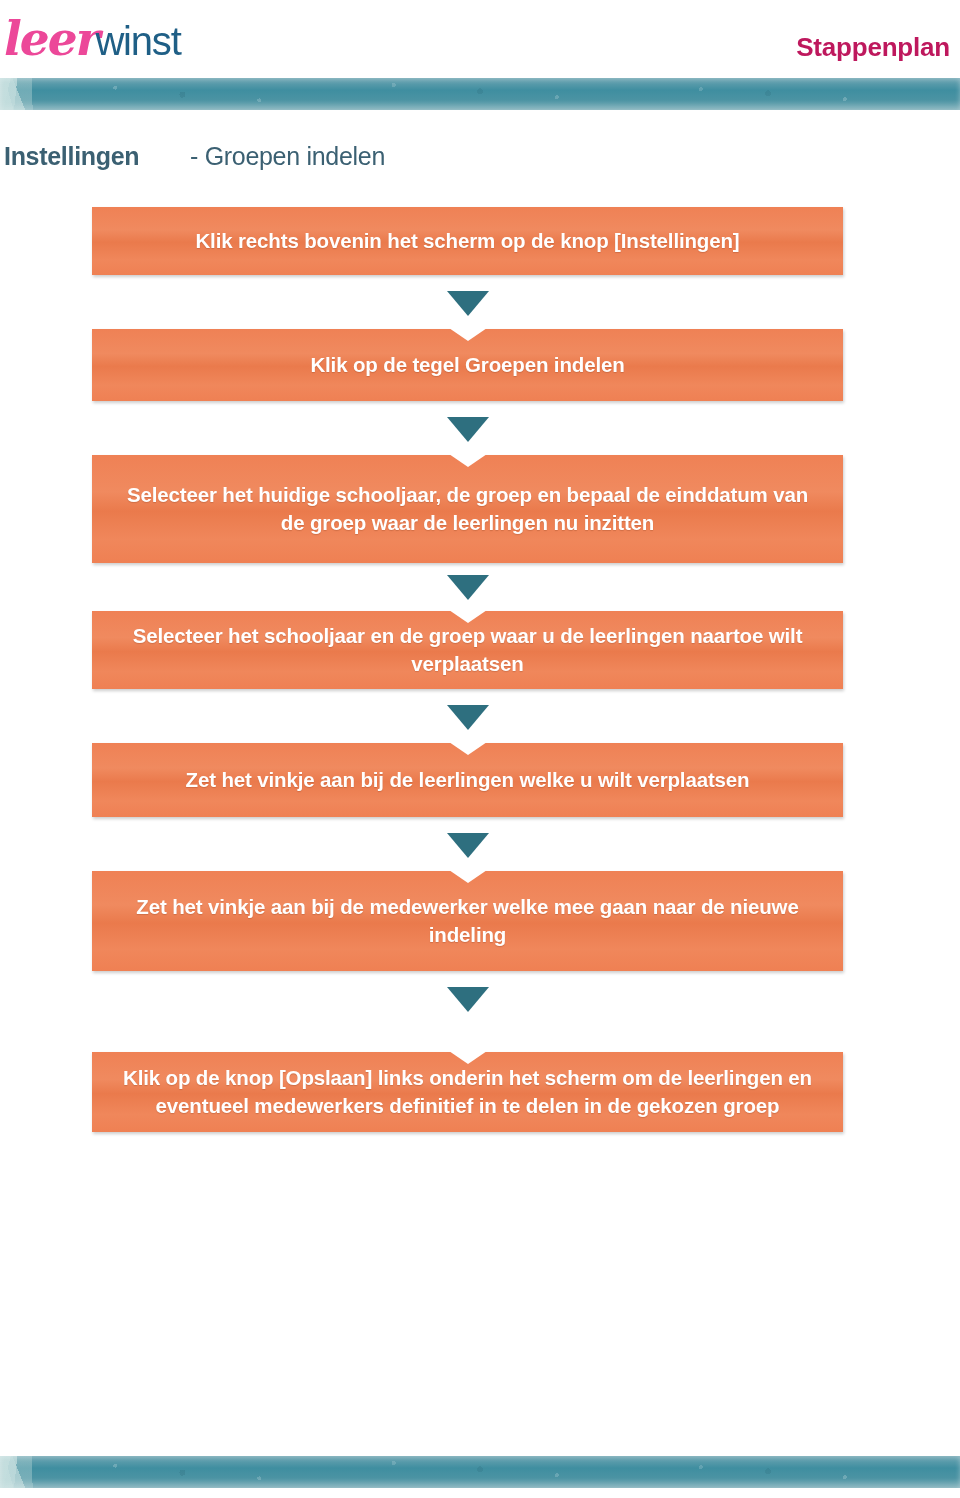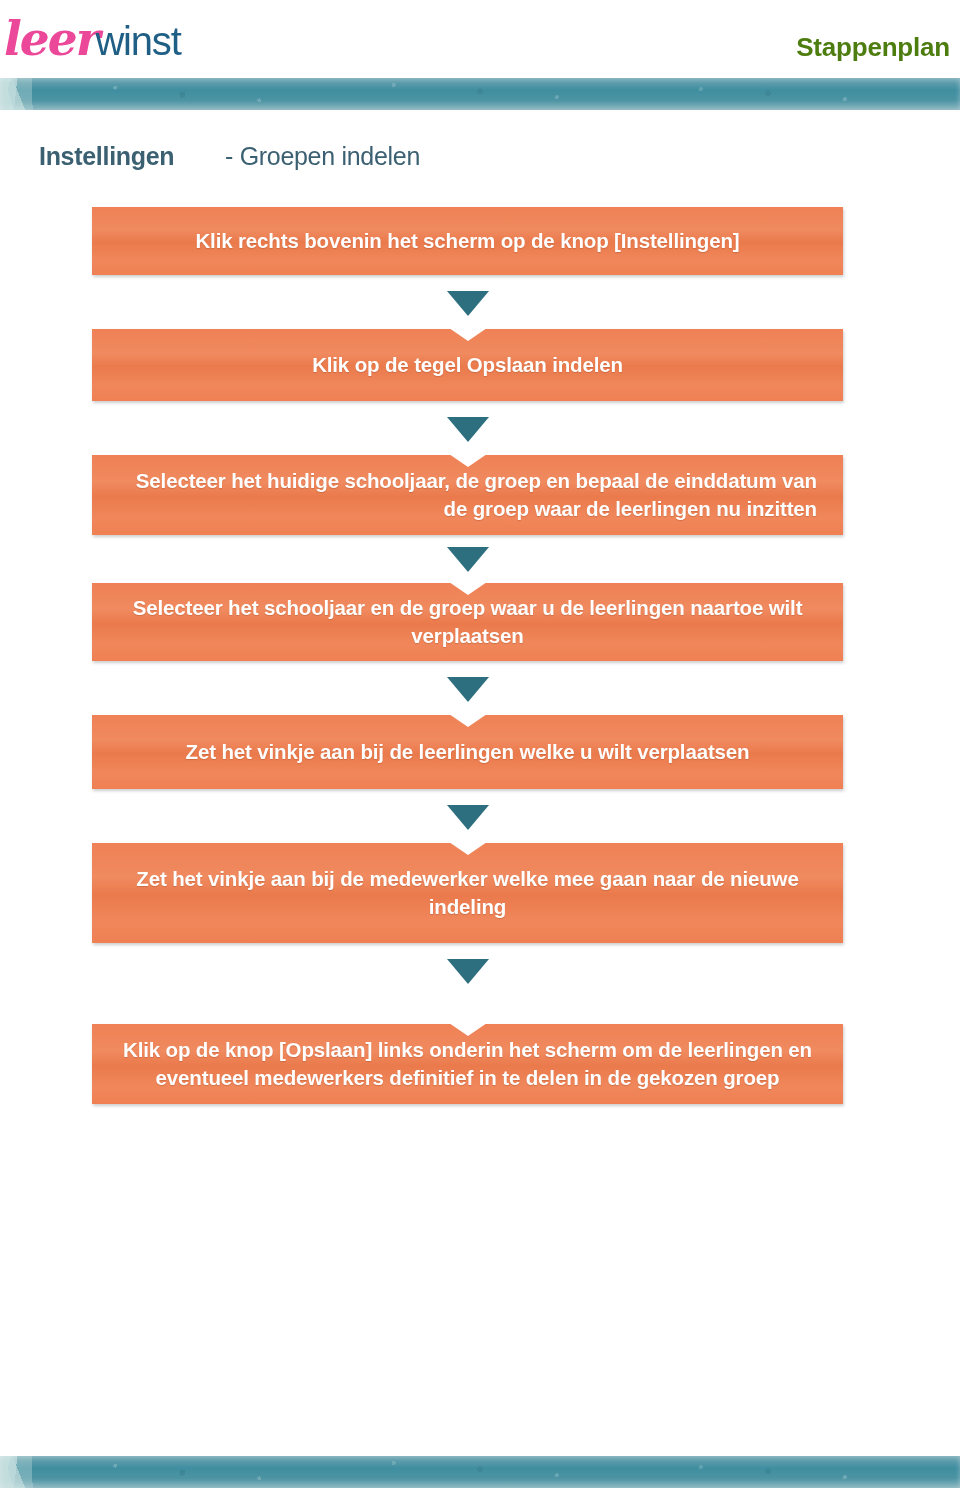--- a/index.html
+++ b/index.html
@@ -20,21 +20,21 @@
     font-size:47px;color:#ec4899;letter-spacing:-2px;
     vertical-align:baseline;
   }
   .logo-winst{
     font-family:"Liberation Sans", sans-serif;
     font-weight:400;font-size:40px;color:#1f5f86;letter-spacing:-1.2px;
     vertical-align:baseline;margin-left:-3px;
   }
   .header-title{
     position:absolute;right:10px;top:32px;
-    font-size:26px;font-weight:700;color:#4d7c0f;letter-spacing:-.2px;
+    font-size:26px;font-weight:700;color:#be185d;letter-spacing:-.2px;
   }
 
   
   .band{
     position:absolute;left:0;width:960px;
     background:
       linear-gradient(103deg, rgba(196,222,222,.85) 0 1.1%, rgba(0,0,0,0) 1.1% 4.2%),
       linear-gradient(74deg,  rgba(196,222,222,.75) 0 1.4%, rgba(0,0,0,0) 1.4% 6.6%),
       linear-gradient(96deg,  rgba(190,218,219,.80) 0 1.8%, rgba(0,0,0,0) 1.8% 9.4%),
       linear-gradient(68deg,  rgba(205,227,226,.60) 0 2.6%, rgba(0,0,0,0) 2.6% 13.5%),
@@ -58,21 +58,21 @@
       radial-gradient(circle at 50% 42%, rgba(30,80,95,.14) 0 3px, rgba(0,0,0,0) 3px),
       radial-gradient(circle at 80% 48%, rgba(30,80,95,.14) 0 3px, rgba(0,0,0,0) 3px);
     pointer-events:none;
   }
 
   
   .page-title{
     position:absolute;left:4px;top:142px;
     font-size:25px;color:#3b6072;letter-spacing:-.3px;white-space:nowrap;
   }
-  .page-title .strong{font-weight:700;margin-left:35px;}
+  .page-title .strong{font-weight:700;}
   .page-title .light{font-weight:400;margin-left:44px;}
 
   
   .flow{position:absolute;left:92px;top:207px;width:751px;}
 
   .step{
     position:relative;
     background:linear-gradient(180deg,#ef8155 0%,#f08a5f 34%,#ea7a4c 52%,#f0875b 78%,#ef8053 100%);
     box-shadow:1px 2px 3px rgba(0,0,0,.20);
     display:flex;align-items:center;justify-content:center;
@@ -90,21 +90,21 @@
     position:absolute;left:50%;top:0;transform:translate(-50%,-1px);
     width:0;height:0;
     border-left:19px solid transparent;
     border-right:19px solid transparent;
     border-top:13px solid #ffffff;
     pointer-events:none;
   }
 
   .h1-box{height:68px;}
   .h2-box{height:72px;}
-  .h3-box{height:80px;text-align:right;}
+  .h3-box{height:108px;}
   .h4-box{height:78px;align-items:center;}
   .h5-box{height:74px;}
   .h6-box{height:100px;}
   .h7-box{height:80px;margin-top:27px;}
 
   .connector{
     height:54px;display:flex;align-items:flex-start;justify-content:center;
     padding-top:16px;box-sizing:border-box;
   }
   .connector.short{height:48px;padding-top:12px;}
@@ -140,21 +140,21 @@
     <div class="step h1-box">
       <span class="txt">Klik rechts bovenin het scherm op de knop [Instellingen]</span>
     </div>
 
     <div class="connector">
       <div class="arrow"></div>
     </div>
 
     <div class="step h2-box">
       <span class="notch"></span>
-      <span class="txt">Klik op de tegel Opslaan indelen</span>
+      <span class="txt">Klik op de tegel Groepen indelen</span>
     </div>
 
     <div class="connector">
       <div class="arrow"></div>
     </div>
 
     <div class="step h3-box">
       <span class="notch"></span>
       <span class="txt">Selecteer het huidige schooljaar, de groep en bepaal de einddatum van de groep waar de leerlingen nu inzitten</span>
     </div>

